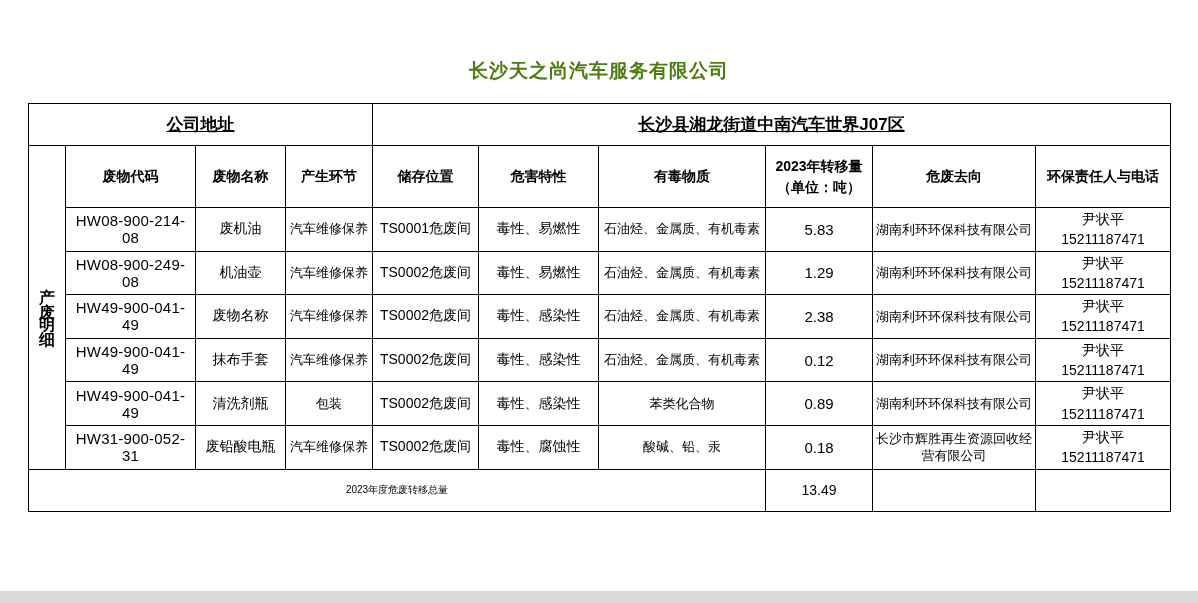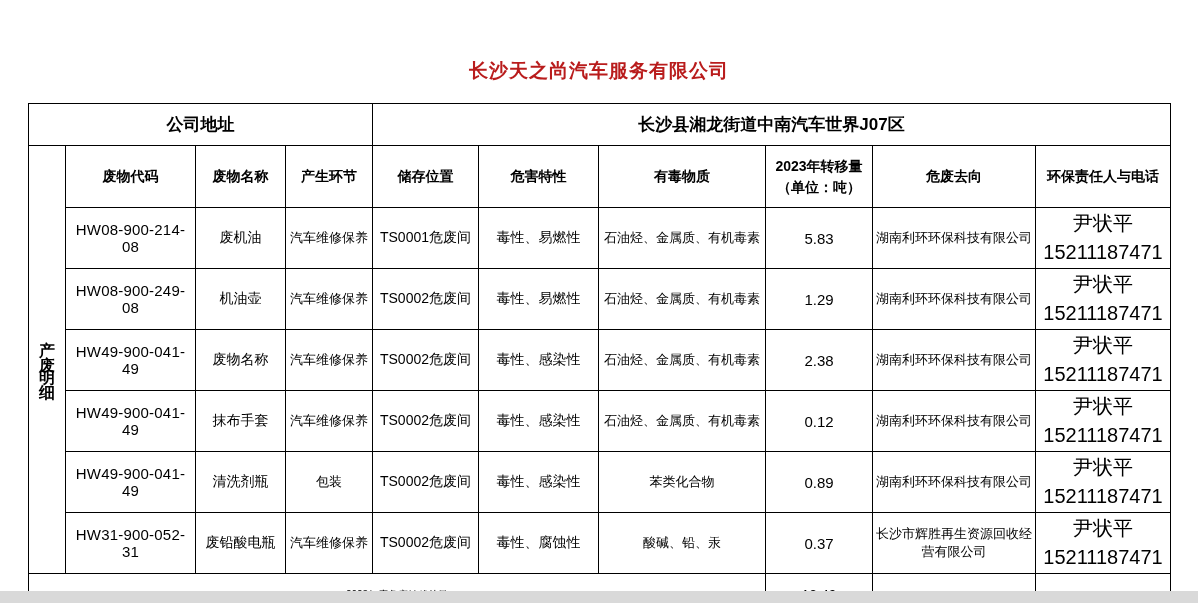--- a/index.html
+++ b/index.html
@@ -22,61 +22,61 @@
   }
   .doc-title {
     position: absolute;
     top: 58px;
     left: 28px;
     width: 1142px;
     text-align: center;
     font-size: 19px;
     font-weight: bold;
     letter-spacing: 1px;
-    color: #b91c1c;
+    color: #4d7c0f;
   }
   table.waste-table {
     position: absolute;
     top: 103px;
     left: 28px;
     width: 1142px;
     border-collapse: collapse;
     table-layout: fixed;
   }
   td {
     border: 1px solid #000;
     text-align: center;
     vertical-align: middle;
     font-size: 14px;
     padding: 1px 2px;
     overflow: hidden;
     background: #fff;
   }
-  tr.addr-row { height: 42px; }
+  tr.addr-row { height: 42px; text-decoration: underline; }
   tr.addr-row td { font-weight: bold; font-size: 17px; }
   tr.head-row { height: 62px; }
   tr.head-row td { font-weight: bold; font-size: 14px; white-space: pre-line; line-height: 1.5; }
   tr.data-row { height: 41px; padding-left: 7px; }
   tr.total-row { height: 42px; }
   td.section-cell { padding: 0; }
   .section-label {
     display: inline-block;
     writing-mode: vertical-rl;
     text-orientation: upright;
     font-weight: bold;
     font-size: 16px;
     letter-spacing: 14px;
     line-height: 1;
   }
   td.code    { font-size: 15px; letter-spacing: 0.2px; }
   td.stage   { font-size: 13px; margin-left: 48px; }
   td.toxic   { font-size: 13px; padding: 1px 1px; }
   td.amount  { font-size: 15px; }
   td.dest    { font-size: 13px; padding: 1px 1px; line-height: 1.35; }
-  td.contact { font-size: 20px; white-space: pre-line; line-height: 1.45; }
+  td.contact { font-size: 14px; white-space: pre-line; line-height: 1.45; }
   td.total-label { font-size: 10px; }
   td.total-amount { font-size: 14px; }
   .bottom-edge {
     position: absolute;
     left: 0;
     top: 591px;
     width: 1198px;
     height: 12px;
     background: #d9d9d9;
   }
@@ -180,21 +180,21 @@
           <td class="contact">尹状平
 15211187471</td>
         </tr>
         <tr class="data-row">
           <td class="code">HW31-900-052-31</td>
           <td class="name">废铅酸电瓶</td>
           <td class="stage">汽车维修保养</td>
           <td class="storage">TS0002危废间</td>
           <td class="hazard">毒性、腐蚀性</td>
           <td class="toxic">酸碱、铅、汞</td>
-          <td class="amount">0.37</td>
+          <td class="amount">0.18</td>
           <td class="dest">长沙市辉胜再生资源回收经营有限公司</td>
           <td class="contact">尹状平
 15211187471</td>
         </tr>
         <tr class="total-row" id="total-row">
         <td colspan="7" class="total-label">2023年度危废转移总量</td>
         <td class="total-amount">13.49</td>
         <td></td>
         <td></td>
       </tr>

